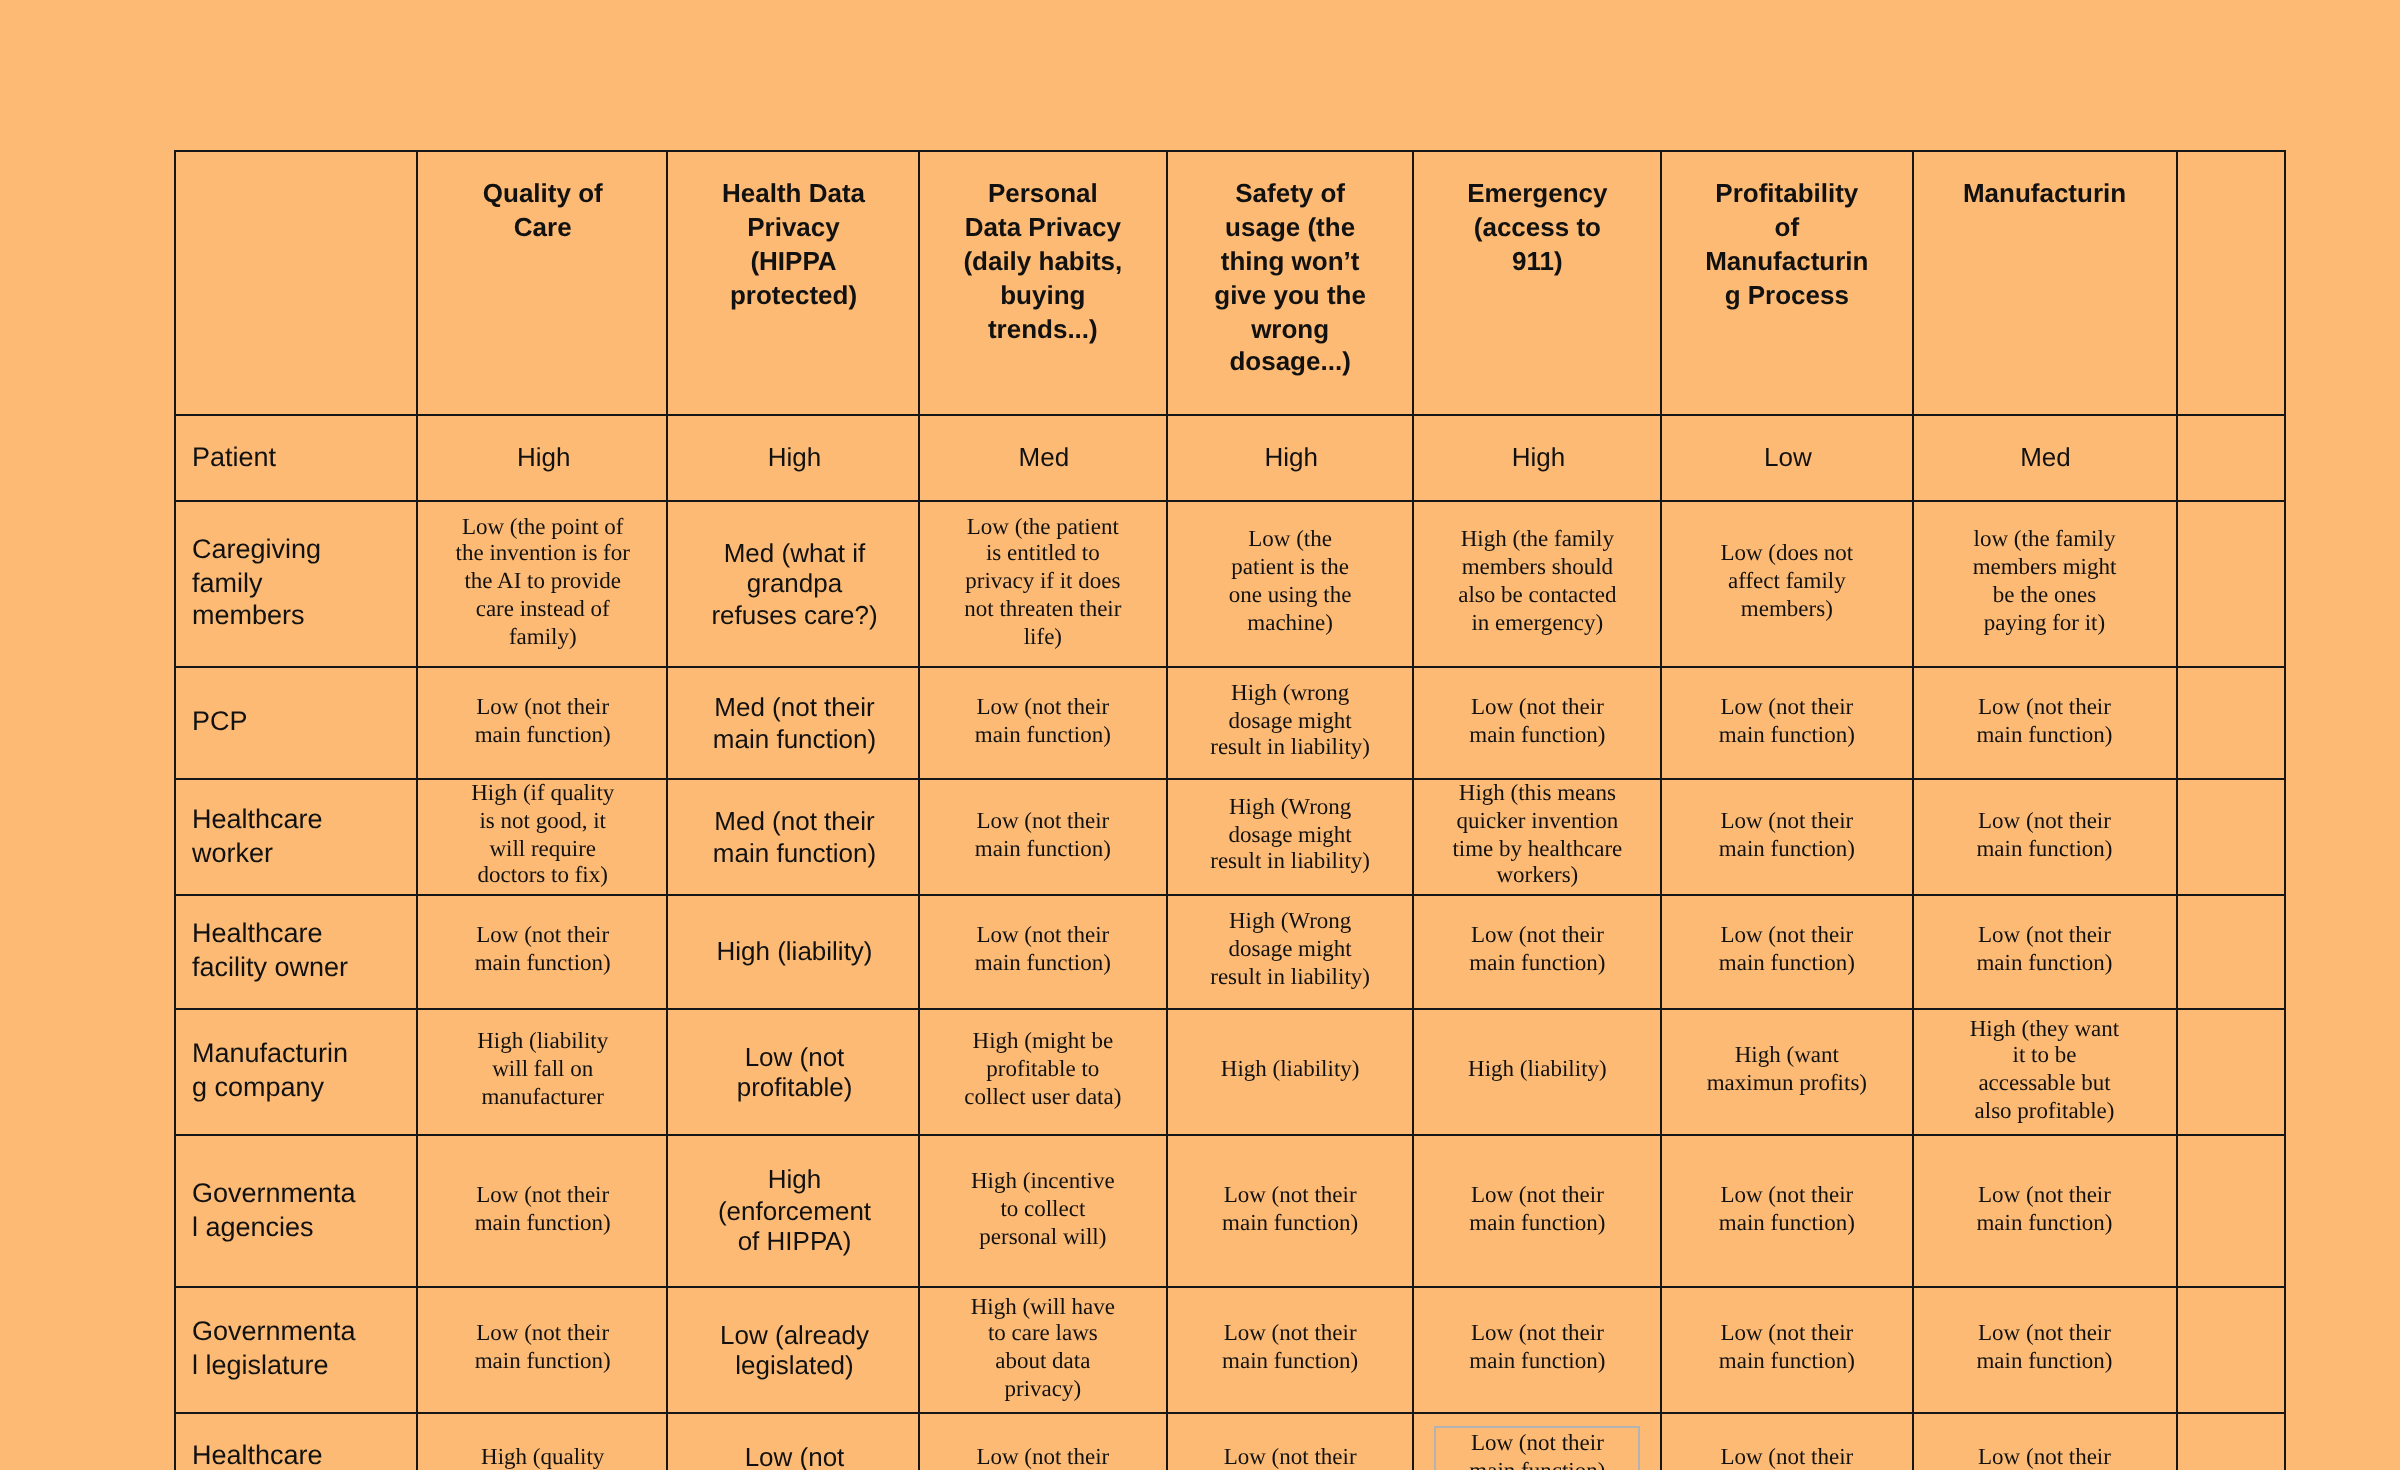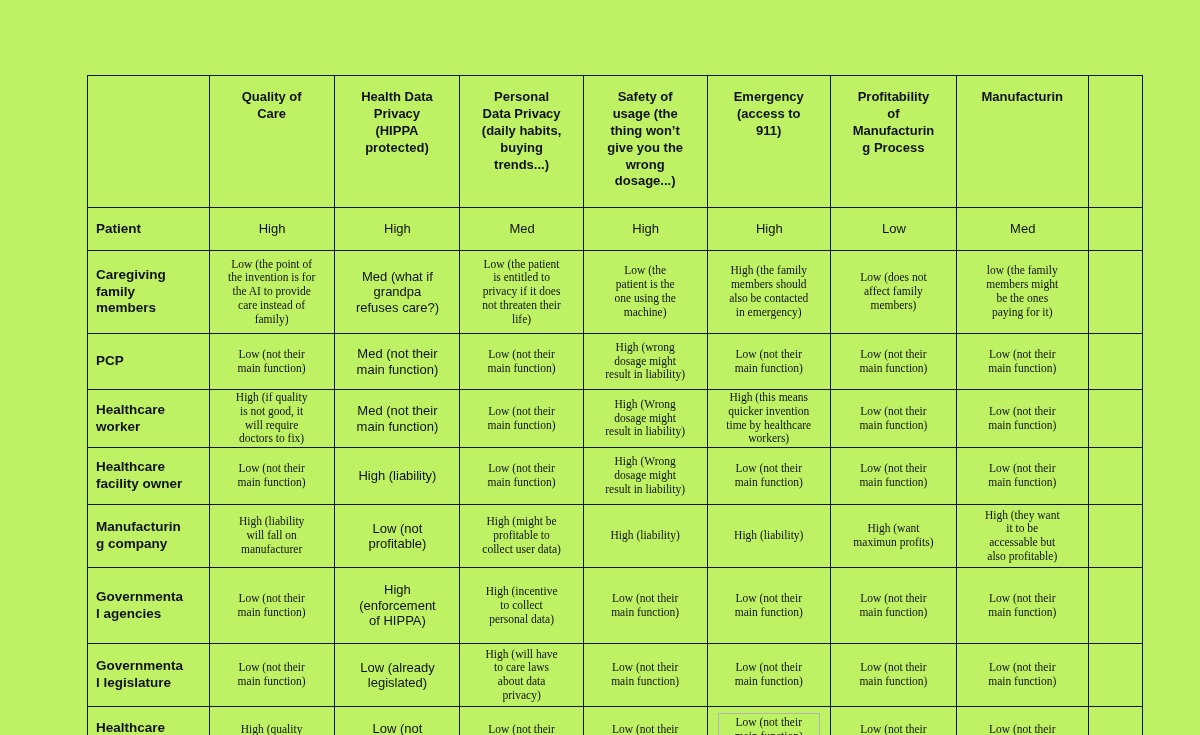--- a/index.html
+++ b/index.html
@@ -8,21 +8,21 @@
     background: #ffffff;
     width: 1200px;
     height: 735px;
     overflow: hidden;
     font-family: "Liberation Sans", sans-serif;
   }
   .page {
     position: relative;
     width: 1200px;
     height: 735px;
-    background: #bef264;
+    background: #fdba74;
   }
   .table-clip {
     position: absolute;
     left: 87px;
     top: 75px;
     width: 1056px;   
     height: 660px;   
     overflow: hidden;
   }
   table.grid {
@@ -42,21 +42,21 @@
     font-weight: bold;
     font-size: 13px;
     line-height: 1.3;
     text-align: center;
     vertical-align: top;
     padding: 13px 14px 4px 14px;
   }
   
   th.rowlabel {
     font-family: "Liberation Sans", sans-serif;
-    font-weight: bold;
+    font-weight: normal;
     font-size: 13.5px;
     line-height: 1.25;
     text-align: left;
     vertical-align: middle;
     padding: 3px 6px 3px 8px;
   }
   
   td.cell-serif {
     font-family: "Liberation Serif", serif;
     font-size: 11.5px;
@@ -262,21 +262,21 @@
           <tr style="height: 76px;">
             <th class="rowlabel">Governmenta
 l agencies</th>
             <td class="cell-serif">Low (not their
 main function)</td>
             <td class="cell-sans">High
 (enforcement
 of HIPPA)</td>
             <td class="cell-serif">High (incentive
 to collect
-personal data)</td>
+personal will)</td>
             <td class="cell-serif">Low (not their
 main function)</td>
             <td class="cell-serif">Low (not their
 main function)</td>
             <td class="cell-serif">Low (not their
 main function)</td>
             <td class="cell-serif">Low (not their
 main function)</td>
             <td class="cell-empty"></td>
           </tr>

